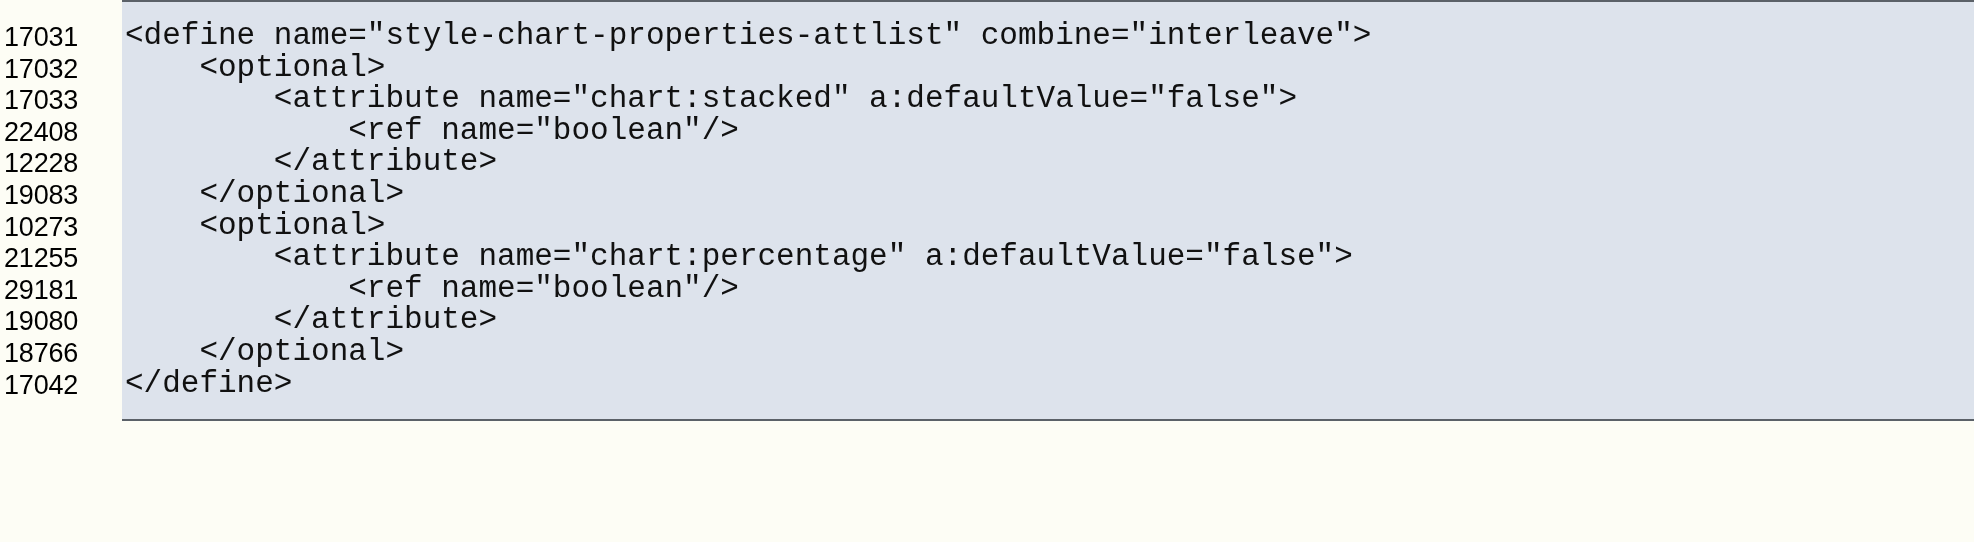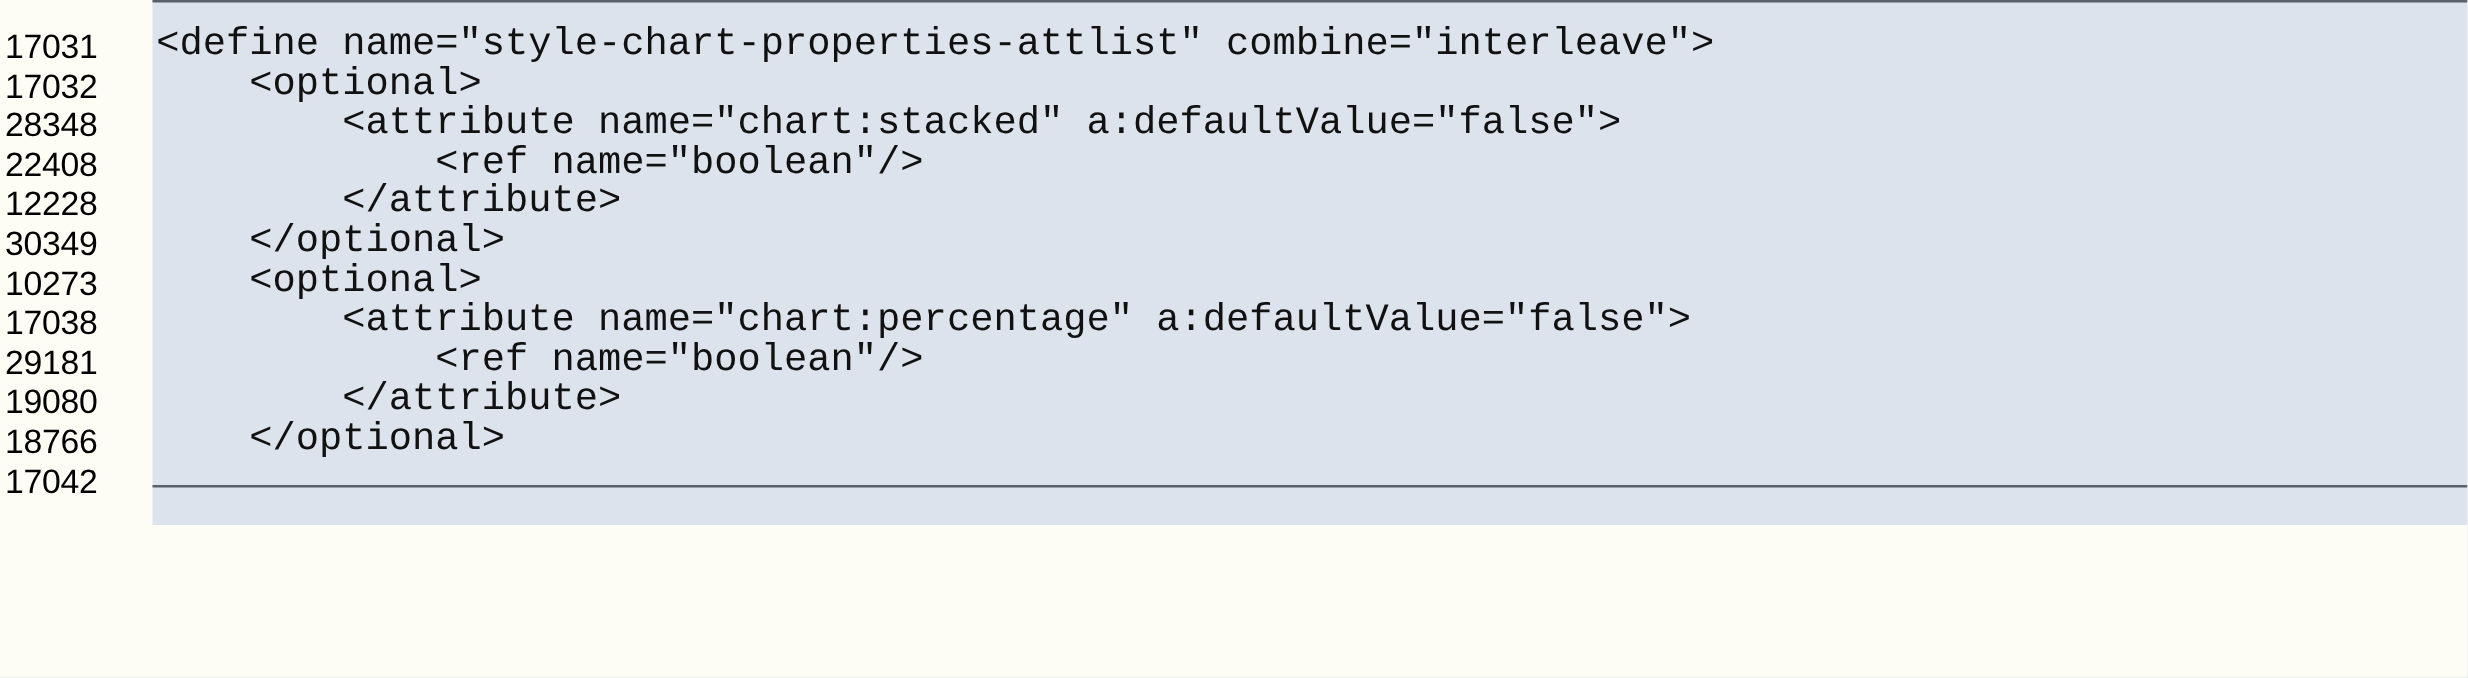--- a/index.html
+++ b/index.html
@@ -75,43 +75,44 @@
   }
 </style>
 </head>
 <body style="background: rgb(253, 253, 245);">
 
 <div id="listing">
 
   <div class="gutter">
     <div class="lineno">17031</div>
     <div class="lineno">17032</div>
-    <div class="lineno">28348</div>
+    <div class="lineno">17033</div>
     <div class="lineno">22408</div>
     <div class="lineno">12228</div>
-    <div class="lineno">30349</div>
+    <div class="lineno">19083</div>
     <div class="lineno">10273</div>
-    <div class="lineno">17038</div>
+    <div class="lineno">21255</div>
     <div class="lineno">29181</div>
     <div class="lineno">19080</div>
     <div class="lineno">18766</div>
     <div class="lineno">17042</div>
   </div>
 
   <div class="code-panel" style="background: rgb(221, 227, 236);">
     <div class="rule top" style="background: rgb(91, 97, 104);"></div>
     <div class="code-body">
       <div class="code-line" style="color: rgb(17, 17, 17);">&lt;define name="style-chart-properties-attlist" combine="interleave"&gt;</div>
       <div class="code-line" style="color: rgb(17, 17, 17);">    &lt;optional&gt;</div>
       <div class="code-line" style="color: rgb(17, 17, 17);">        &lt;attribute name="chart:stacked" a:defaultValue="false"&gt;</div>
       <div class="code-line" style="color: rgb(17, 17, 17);">            &lt;ref name="boolean"/&gt;</div>
       <div class="code-line" style="color: rgb(17, 17, 17);">        &lt;/attribute&gt;</div>
       <div class="code-line" style="color: rgb(17, 17, 17);">    &lt;/optional&gt;</div>
       <div class="code-line" style="color: rgb(17, 17, 17);">    &lt;optional&gt;</div>
       <div class="code-line" style="color: rgb(17, 17, 17);">        &lt;attribute name="chart:percentage" a:defaultValue="false"&gt;</div>
       <div class="code-line" style="color: rgb(17, 17, 17);">            &lt;ref name="boolean"/&gt;</div>
       <div class="code-line" style="color: rgb(17, 17, 17);">        &lt;/attribute&gt;</div>
       <div class="code-line" style="color: rgb(17, 17, 17);">    &lt;/optional&gt;</div>
+      <div class="code-line" style="color: rgb(17, 17, 17);">&lt;/define&gt;</div>
     </div>
     <div class="rule bottom" style="background: rgb(91, 97, 104);"></div>
   </div>
 
 </div>
 
 </body></html>

